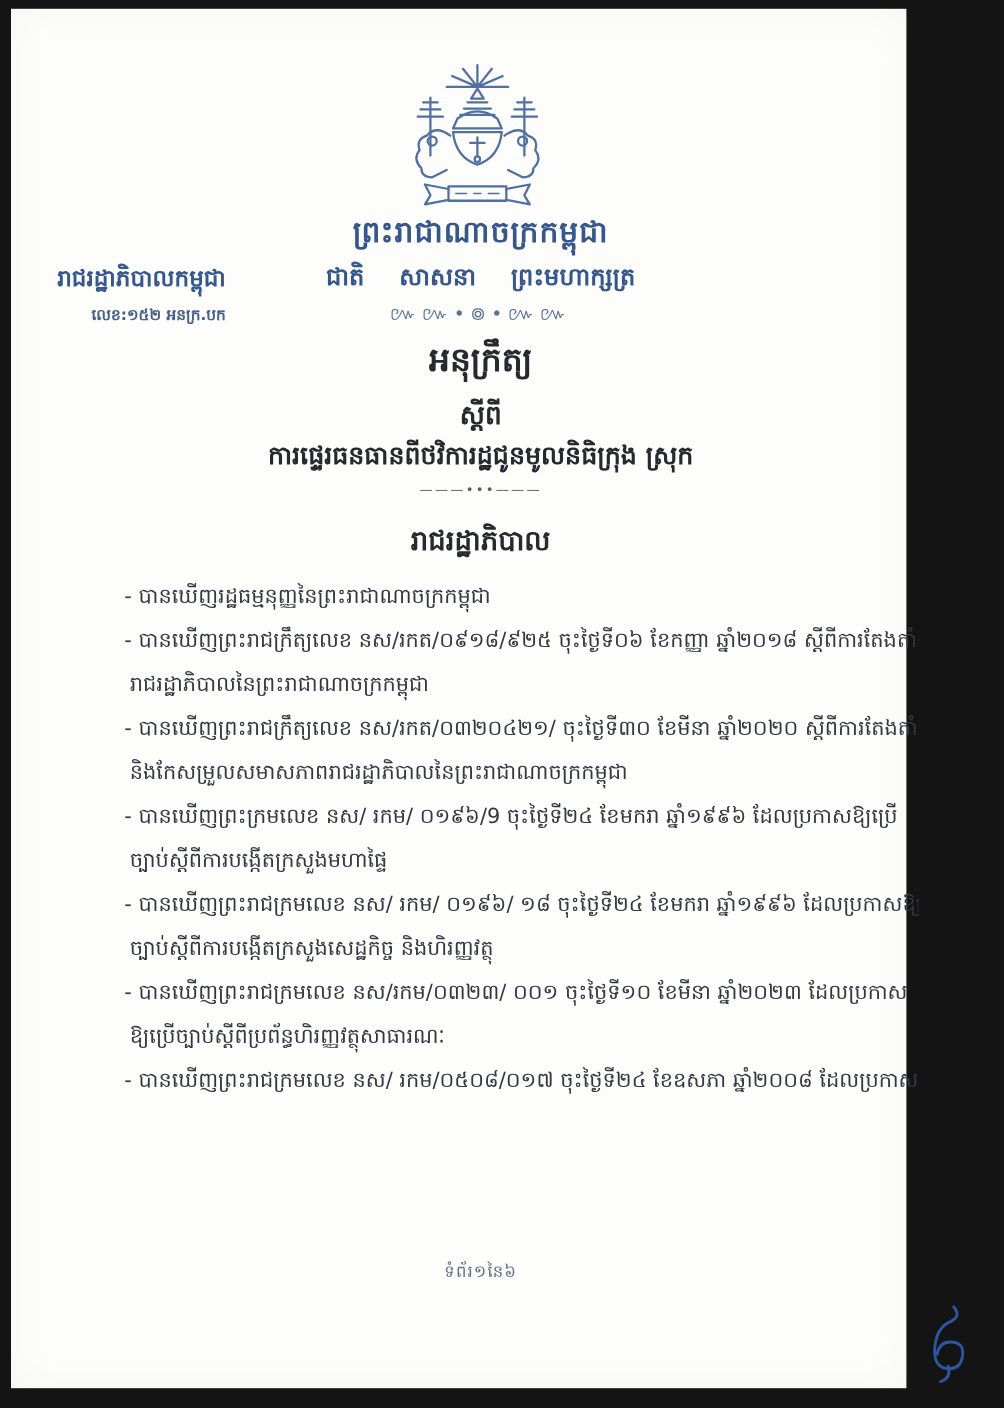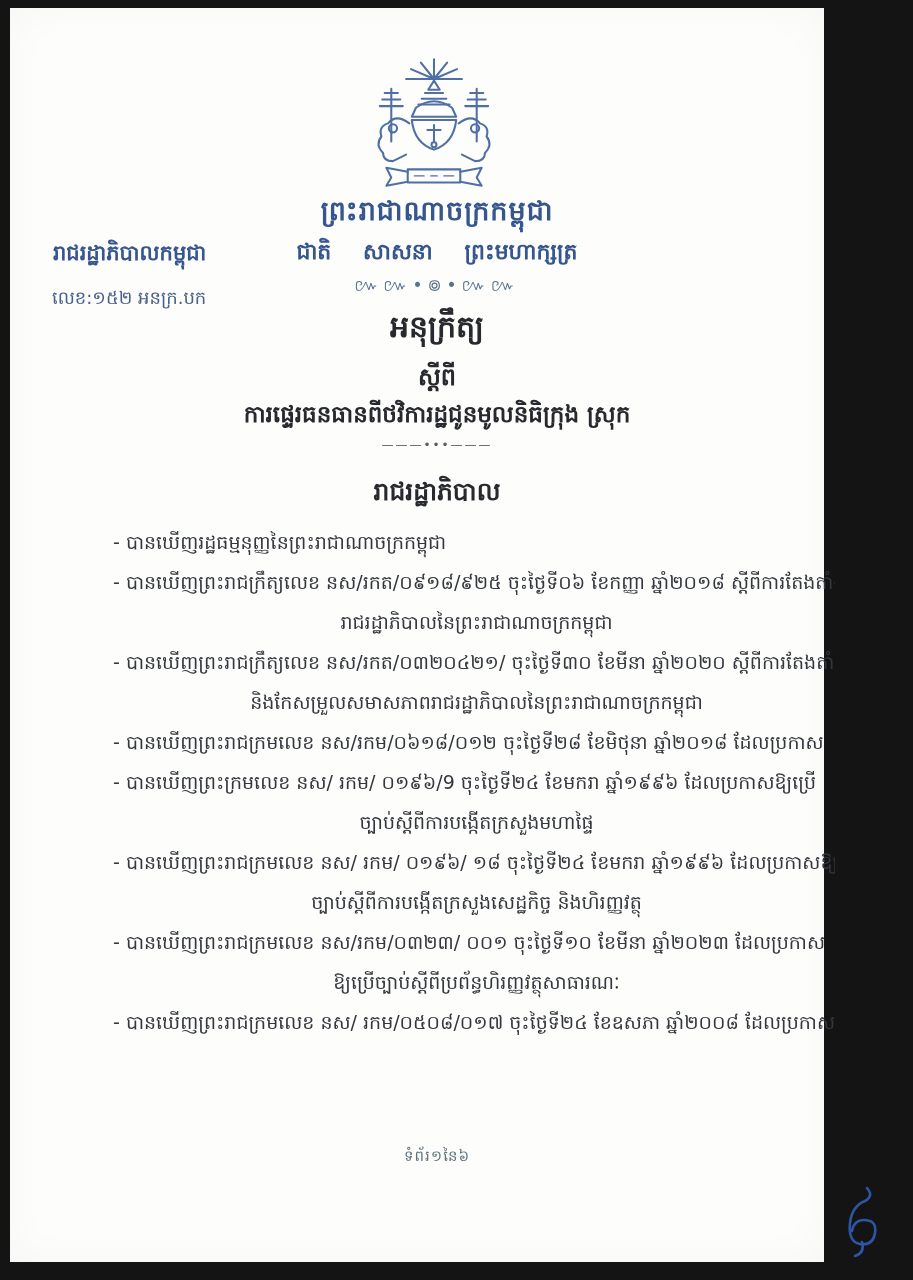--- a/index.html
+++ b/index.html
@@ -41,24 +41,23 @@
     left: 42px; top: 228px;
     white-space: nowrap;
     text-align: right;
   }
   .issuer-title {
     font-size: 21px; font-weight: bold;
     color: #35568e;
     line-height: 34px;
   }
   .doc-number {
-    font-size: 18px; font-weight: 400;
+    font-size: 14px; font-weight: 700;
     color: #49608a;
     line-height: 34px;
-    margin-top: 11px;
   }
   .motto {
     top: 230px;
     font-size: 22px; font-weight: bold;
     color: #35568e;
     word-spacing: 24px;
   }
   .flourish {
     top: 266px;
     font-size: 17px;
@@ -96,21 +95,21 @@
     left: 103px; top: 514px;
     width: 722px;
   }
   .clause-line {
     font-size: 19px;
     line-height: 40px;
     color: #34373e;
     white-space: nowrap;
     overflow: hidden;
   }
-  .clause-line.cont { padding-left: 5px; text-align: center; }
+  .clause-line.cont { padding-left: 5px; }
   .clause-line:empty { display: none; }
   .page-footer {
     top: 1138px;
     font-size: 15px;
     color: #5f7382;
     letter-spacing: 1px;
   }
   .signature {
     position: absolute;
     left: 830px; top: 1176px;
@@ -176,21 +175,20 @@
     </div>
     <div class="clause">
       <div class="clause-line">- បានឃើញព្រះរាជក្រឹត្យលេខ នស/រកត/០៩១៨/៩២៥ ចុះថ្ងៃទី០៦ ខែកញ្ញា ឆ្នាំ២០១៨ ស្តីពីការតែងតាំង</div>
       <div class="clause-line cont">រាជរដ្ឋាភិបាលនៃព្រះរាជាណាចក្រកម្ពុជា</div>
     </div>
     <div class="clause">
       <div class="clause-line">- បានឃើញព្រះរាជក្រឹត្យលេខ នស/រកត/០៣២០៤២១/ ចុះថ្ងៃទី៣០ ខែមីនា ឆ្នាំ២០២០ ស្តីពីការតែងតាំង</div>
       <div class="clause-line cont">និងកែសម្រួលសមាសភាពរាជរដ្ឋាភិបាលនៃព្រះរាជាណាចក្រកម្ពុជា</div>
     </div>
     <div class="clause">
-      <div class="clause-line">- បានឃើញព្រះរាជក្រមលេខ នស/រកម/០៦១៨/០១២ ចុះថ្ងៃទី២៨ ខែមិថុនា ឆ្នាំ២០១៨ ដែលប្រកាស</div>
     </div>
     <div class="clause">
       <div class="clause-line">- បានឃើញព្រះក្រមលេខ នស/ រកម/ ០១៩៦/9 ចុះថ្ងៃទី២៤ ខែមករា ឆ្នាំ១៩៩៦ ដែលប្រកាសឱ្យប្រើ</div>
       <div class="clause-line cont">ច្បាប់ស្តីពីការបង្កើតក្រសួងមហាផ្ទៃ</div>
     </div>
     <div class="clause">
       <div class="clause-line">- បានឃើញព្រះរាជក្រមលេខ នស/ រកម/ ០១៩៦/ ១៨ ចុះថ្ងៃទី២៤ ខែមករា ឆ្នាំ១៩៩៦ ដែលប្រកាសឱ្យប្រើ</div>
       <div class="clause-line cont">ច្បាប់ស្តីពីការបង្កើតក្រសួងសេដ្ឋកិច្ច និងហិរញ្ញវត្ថុ</div>
     </div>
     <div class="clause">

